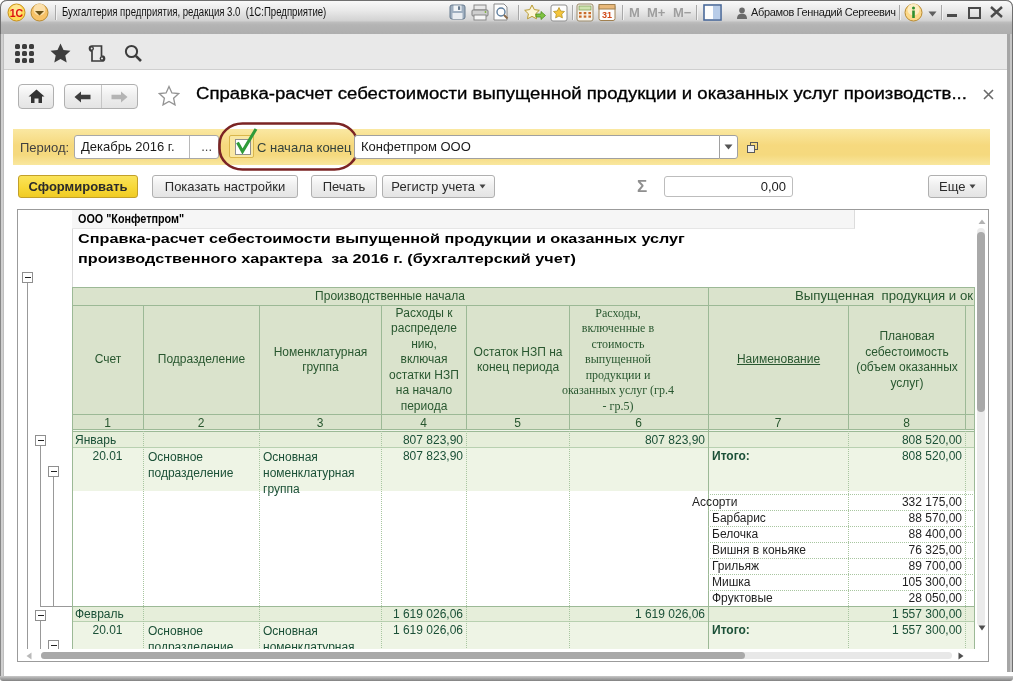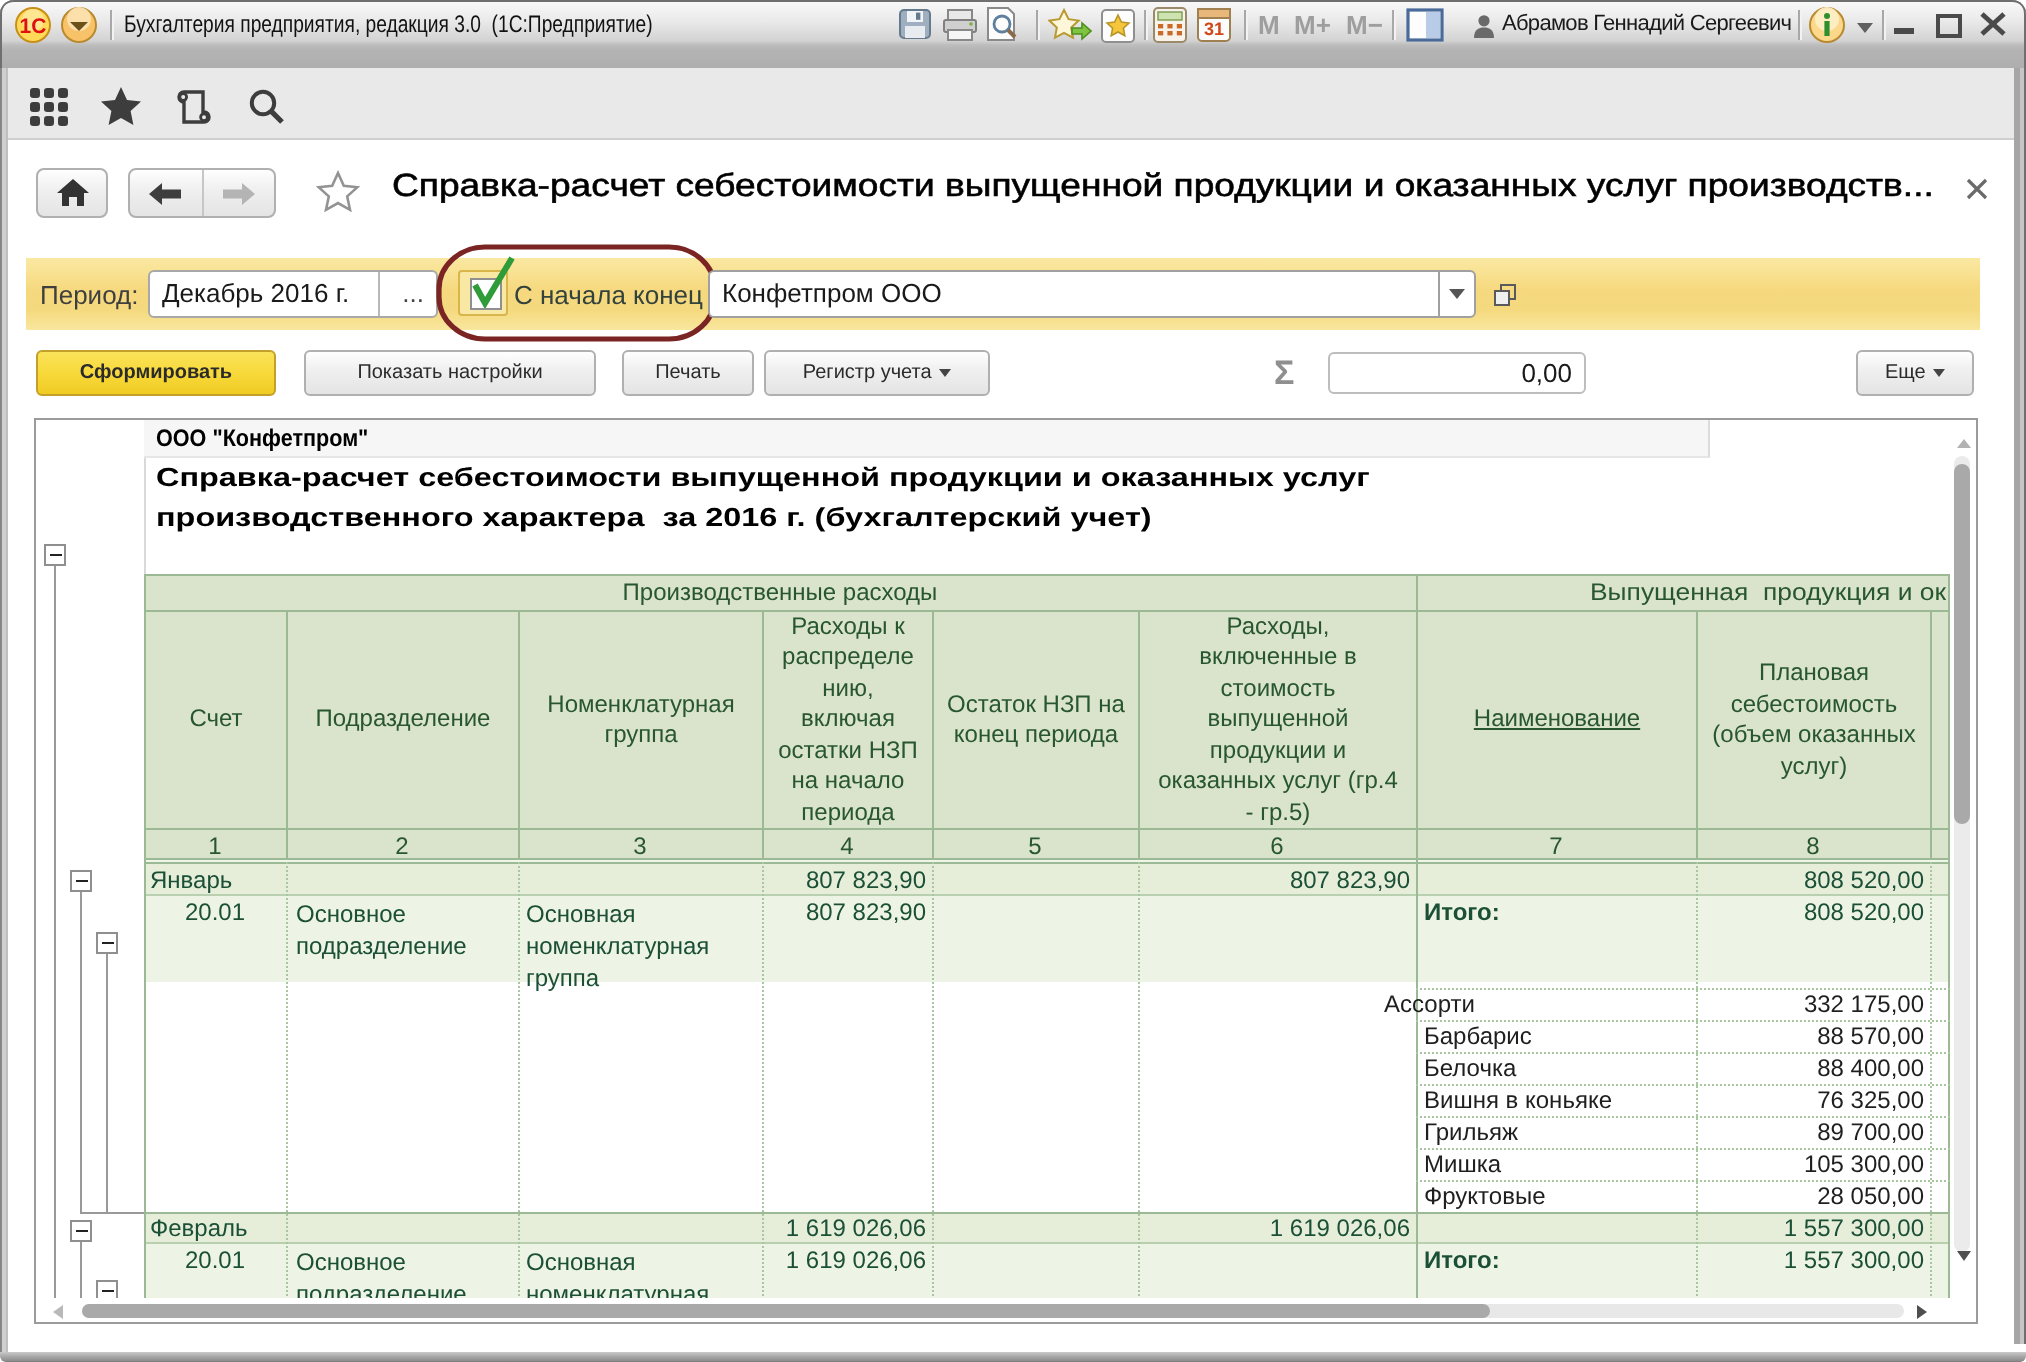--- a/index.html
+++ b/index.html
@@ -1,16 +1,16 @@
 <!DOCTYPE html>
 <html><head><meta charset="utf-8"><style>
 html,body{margin:0;padding:0;background:#fff;}
 #win{position:relative;width:1013px;height:681px;overflow:hidden;font-family:"Liberation Sans",sans-serif;background:#fff;}
 .a{position:absolute;}
-.btn{position:absolute;background:linear-gradient(#fefefe,#efefef 45%,#e4e4e4);border:1px solid #b0b0b0;border-radius:3px;font-size:10px;color:#2b2b2b;display:flex;align-items:center;justify-content:center;box-sizing:border-box;}
+.btn{position:absolute;background:linear-gradient(#fefefe,#efefef 45%,#e4e4e4);border:1px solid #b0b0b0;border-radius:3px;font-size:13px;color:#2b2b2b;display:flex;align-items:center;justify-content:center;box-sizing:border-box;}
 .fld{position:absolute;background:#fff;border:1px solid #bdbdbd;border-radius:2px;box-sizing:border-box;font-size:13px;color:#1a1a1a;}
 .g{color:#28572f;}
 .dg{color:#1b5037;}
 .sep{position:absolute;width:1px;background:#a8a8a8;box-shadow:1px 0 0 #f2f2f2;}
 .hc{height:108px;display:flex;align-items:center;justify-content:center;text-align:center;font-size:12px;line-height:15.5px;}
 .nr{text-align:right;font-size:12px;}
 .nr2{text-align:right;font-size:12px;color:#1f1f1f;}
 .bk{font-size:12px;color:#1f1f1f;}
 .tbx{width:11px;height:11px;background:#fff;border:1px solid #8f8f8f;box-sizing:border-box;}
 .tbx span{position:absolute;left:2px;top:4px;width:6px;height:1.2px;background:#222;}
@@ -240,28 +240,28 @@
   <div class="a" style="left:965px;top:305px;width:1px;height:125px;background:#9cb996;"></div>
 
   <div class="a" style="left:143px;top:431px;width:1px;height:219px;border-left:1px dotted #a8c6a0;"></div>
   <div class="a" style="left:259px;top:431px;width:1px;height:219px;border-left:1px dotted #a8c6a0;"></div>
   <div class="a" style="left:381px;top:431px;width:1px;height:219px;border-left:1px dotted #a8c6a0;"></div>
   <div class="a" style="left:466px;top:431px;width:1px;height:219px;border-left:1px dotted #a8c6a0;"></div>
   <div class="a" style="left:569px;top:431px;width:1px;height:219px;border-left:1px dotted #a8c6a0;"></div>
   <div class="a" style="left:848px;top:431px;width:1px;height:219px;border-left:1px dotted #a8c6a0;"></div>
   <div class="a" style="left:965px;top:431px;width:1px;height:219px;border-left:1px dotted #a8c6a0;"></div>
 
-  <div class="a g" style="left:72px;top:289px;width:636px;text-align:center;font-size:12px;">Производственные расходы</div>
+  <div class="a g" style="left:72px;top:289px;width:636px;text-align:center;font-size:12px;">Производственные начала</div>
   <div class="a g" style="left:795px;top:289px;font-size:12px;white-space:nowrap;transform:scaleX(1.1);transform-origin:0 0;">Выпущенная&nbsp; продукция и ок</div>
   <div class="a g hc" style="left:73px;top:306px;width:70px;">Счет</div>
   <div class="a g hc" style="left:144px;top:306px;width:115px;">Подразделение</div>
   <div class="a g hc" style="left:260px;top:306px;width:121px;">Номенклатурная<br>группа</div>
   <div class="a g hc" style="left:382px;top:306px;width:84px;">Расходы к<br>распределе<br>нию,<br>включая<br>остатки НЗП<br>на начало<br>периода</div>
   <div class="a g hc" style="left:467px;top:306px;width:102px;">Остаток НЗП на<br>конец периода</div>
-  <div class="a g hc" style="left:570px;top:306px;width:138px;">Расходы,<br>включенные в<br>стоимость<br>выпущенной<br>продукции и<br>оказанных услуг (гр.4<br>- гр.5)</div>
+  <div class="a g hc" style="left:549px;top:306px;width:138px;font-family:Liberation Serif, serif;">Расходы,<br>включенные в<br>стоимость<br>выпущенной<br>продукции и<br>оказанных услуг (гр.4<br>- гр.5)</div>
   <div class="a g hc" style="left:709px;top:306px;width:139px;text-decoration:underline;">Наименование</div>
   <div class="a g hc" style="left:849px;top:306px;width:116px;">Плановая<br>себестоимость<br>(объем оказанных<br>услуг)</div>
 
   <div class="a g" style="left:72px;top:416px;width:71px;text-align:center;font-size:12px;">1</div>
   <div class="a g" style="left:143px;top:416px;width:116px;text-align:center;font-size:12px;">2</div>
   <div class="a g" style="left:259px;top:416px;width:122px;text-align:center;font-size:12px;">3</div>
   <div class="a g" style="left:381px;top:416px;width:85px;text-align:center;font-size:12px;">4</div>
   <div class="a g" style="left:466px;top:416px;width:103px;text-align:center;font-size:12px;">5</div>
   <div class="a g" style="left:569px;top:416px;width:139px;text-align:center;font-size:12px;">6</div>
   <div class="a g" style="left:708px;top:416px;width:140px;text-align:center;font-size:12px;">7</div>

